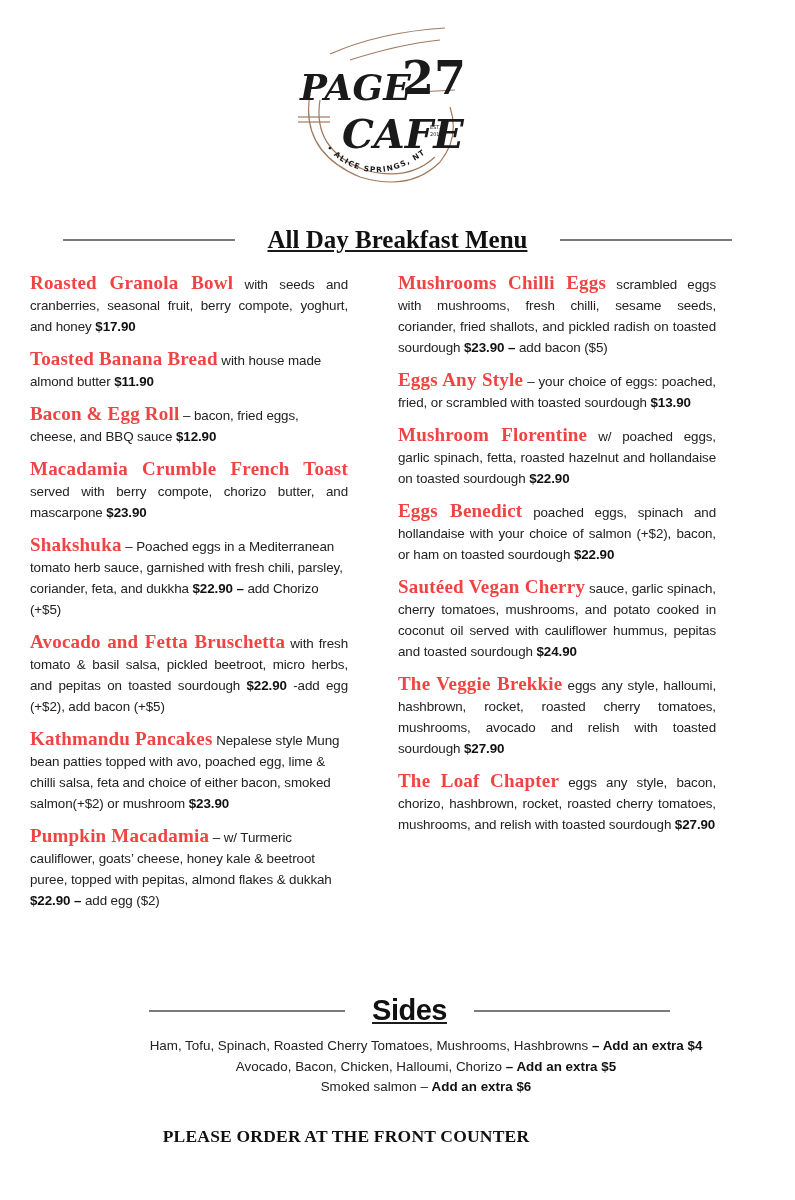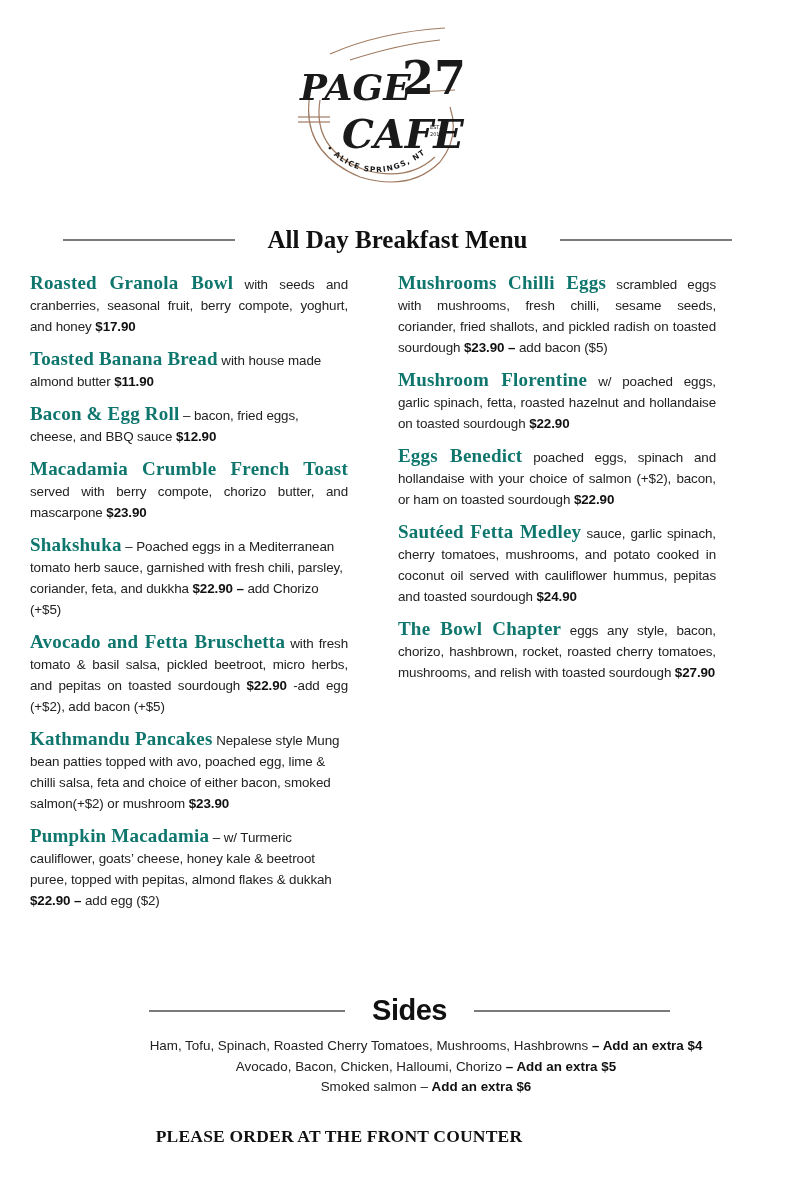--- a/index.html
+++ b/index.html
@@ -2,47 +2,47 @@
 <html><head>
 <meta charset="utf-8">
 <style>
   html, body { margin: 0; padding: 0; background: #ffffff; }
   body { width: 795px; height: 1200px; position: relative; overflow: hidden; color: #1a1a1a; }
 
   
   .logo { position: absolute; left: 290px; top: 22px; width: 175px; height: 170px; }
 
   
-  .sec-head { position: absolute; left: 0; width: 795px; display: flex; align-items: center; justify-content: center; }
+  .sec-head { position: absolute; left: 0; width: 795px; display: flex; align-items: center; justify-content: center; text-decoration: underline; }
   .sec-head .rule { height: 2px; background: #7a7a7a; }
   .sec-head .title { font-family: "Liberation Serif", serif; font-weight: bold; color: #111; white-space: nowrap; }
 
   .main-head { top: 226px; }
   .main-head .rule { width: 172px; }
   .main-head .title { font-size: 25px; margin: 0 33px; }
 
   .sides-head { top: 994px; padding-left: 12px; }
   .sides-head .rule { width: 196px; }
   .sides-head .title { font-size: 29px; margin: 0 27px; font-family: "Liberation Sans", sans-serif; font-stretch: condensed; letter-spacing: -0.5px; }
 
   
   .col { position: absolute; top: 272px; }
   .col-left { left: 30px; width: 318px; }
   .col-right { left: 398px; width: 318px; }
 
   .item { margin: 0 0 11px 0; font-family: "Liberation Sans", sans-serif; font-size: 13.4px; line-height: 21px; color: #222; text-align: justify; letter-spacing: -0.1px; }
-  .item .name { font-family: "Liberation Serif", serif; font-weight: bold; font-size: 19px; color: #0f766e; letter-spacing: 0.2px; }
+  .item .name { font-family: "Liberation Serif", serif; font-weight: bold; font-size: 19px; color: #ef4444; letter-spacing: 0.2px; }
   .item .price { font-weight: bold; color: #111; }
   .item.nj { text-align: left; }
 
   
   .sides { position: absolute; top: 1036px; left: 0; width: 768px; text-align: center; font-family: "Liberation Sans", sans-serif; font-size: 13.4px; line-height: 20.5px; color: #222; margin-left: 42px; }
   .sides .extra { font-weight: bold; color: #111; }
 
-  .order-note { position: absolute; top: 1126px; left: 0; width: 678px; text-align: center; font-family: "Liberation Serif", serif; font-weight: bold; font-size: 17.5px; color: #111; letter-spacing: 0.2px; }
+  .order-note { position: absolute; top: 1126px; left: 7px; width: 678px; text-align: center; font-family: "Liberation Serif", serif; font-weight: bold; font-size: 17.5px; color: #111; letter-spacing: 0.2px; }
 </style>
 </head>
 <body>
 
 <svg class="logo" viewBox="0 0 175 170">
   <g fill="none" stroke="#a07a60" stroke-width="1.2">
     <path d="M40 32 Q90 10 155 6"></path>
     <path d="M60 38 Q110 22 150 18"></path>
     <path d="M20 72 Q10 130 70 155 Q120 170 150 140 Q170 115 160 85"></path>
     <path d="M30 78 Q22 128 75 148 Q118 160 145 135"></path>
@@ -73,24 +73,26 @@
     <div class="item nj"><span class="name">Bacon &amp; Egg Roll</span><span class="desc"> – bacon, fried eggs, cheese, and BBQ sauce </span><span class="price">$12.90</span><span class="suffix"></span></div>
     <div class="item"><span class="name">Macadamia Crumble French Toast</span><span class="desc"> served with berry compote, chorizo butter, and mascarpone </span><span class="price">$23.90</span><span class="suffix"></span></div>
     <div class="item nj"><span class="name">Shakshuka</span><span class="desc"> – Poached eggs in a Mediterranean tomato herb sauce, garnished with fresh chili, parsley, coriander, feta, and dukkha </span><span class="price">$22.90 –</span><span class="suffix"> add Chorizo (+$5)</span></div>
     <div class="item"><span class="name">Avocado and Fetta Bruschetta</span><span class="desc"> with fresh tomato &amp; basil salsa, pickled beetroot, micro herbs, and pepitas on toasted sourdough </span><span class="price">$22.90</span><span class="suffix"> -add egg (+$2), add bacon (+$5)</span></div>
     <div class="item nj"><span class="name">Kathmandu Pancakes</span><span class="desc"> Nepalese style Mung bean patties topped with avo, poached egg, lime &amp; chilli salsa, feta and choice of either bacon, smoked salmon(+$2) or mushroom </span><span class="price">$23.90</span><span class="suffix"></span></div>
     <div class="item nj"><span class="name">Pumpkin Macadamia</span><span class="desc"> – w/ Turmeric cauliflower, goats’ cheese, honey kale &amp; beetroot puree, topped with pepitas, almond flakes &amp; dukkah </span><span class="price">$22.90 –</span><span class="suffix"> add egg ($2)</span></div>
   </div>
 
 <div class="col col-right" id="right-col">
     <div class="item"><span class="name">Mushrooms Chilli Eggs</span><span class="desc"> scrambled eggs with mushrooms, fresh chilli, sesame seeds, coriander, fried shallots, and pickled radish on toasted sourdough </span><span class="price">$23.90 –</span><span class="suffix"> add bacon ($5)</span></div>
+    <div class="item"><span class="name">Eggs Any Style</span><span class="desc"> – your choice of eggs: poached, fried, or scrambled with toasted sourdough </span><span class="price">$13.90</span><span class="suffix"></span></div>
     <div class="item"><span class="name">Mushroom Florentine</span><span class="desc"> w/ poached eggs, garlic spinach, fetta, roasted hazelnut and hollandaise on toasted sourdough </span><span class="price">$22.90</span><span class="suffix"></span></div>
     <div class="item"><span class="name">Eggs Benedict</span><span class="desc"> poached eggs, spinach and hollandaise with your choice of salmon (+$2), bacon, or ham on toasted sourdough </span><span class="price">$22.90</span><span class="suffix"></span></div>
-    <div class="item"><span class="name">Sautéed Fetta Medley</span><span class="desc"> sauce, garlic spinach, cherry tomatoes, mushrooms, and potato cooked in coconut oil served with cauliflower hummus, pepitas and toasted sourdough </span><span class="price">$24.90</span><span class="suffix"></span></div>
-    <div class="item"><span class="name">The Bowl Chapter</span><span class="desc"> eggs any style, bacon, chorizo, hashbrown, rocket, roasted cherry tomatoes, mushrooms, and relish with toasted sourdough </span><span class="price">$27.90</span><span class="suffix"></span></div>
+    <div class="item"><span class="name">Sautéed Vegan Cherry</span><span class="desc"> sauce, garlic spinach, cherry tomatoes, mushrooms, and potato cooked in coconut oil served with cauliflower hummus, pepitas and toasted sourdough </span><span class="price">$24.90</span><span class="suffix"></span></div>
+    <div class="item"><span class="name">The Veggie Brekkie</span><span class="desc"> eggs any style, halloumi, hashbrown, rocket, roasted cherry tomatoes, mushrooms, avocado and relish with toasted sourdough </span><span class="price">$27.90</span><span class="suffix"></span></div>
+    <div class="item"><span class="name">The Loaf Chapter</span><span class="desc"> eggs any style, bacon, chorizo, hashbrown, rocket, roasted cherry tomatoes, mushrooms, and relish with toasted sourdough </span><span class="price">$27.90</span><span class="suffix"></span></div>
   </div>
 
 <div class="sec-head sides-head">
   <div class="rule"></div>
   <div class="title">Sides</div>
   <div class="rule"></div>
 </div>
 
 <div class="sides">
   <div><span>Ham, Tofu, Spinach, Roasted Cherry Tomatoes, Mushrooms, Hashbrowns </span><span class="extra">– Add an extra $4</span></div>

